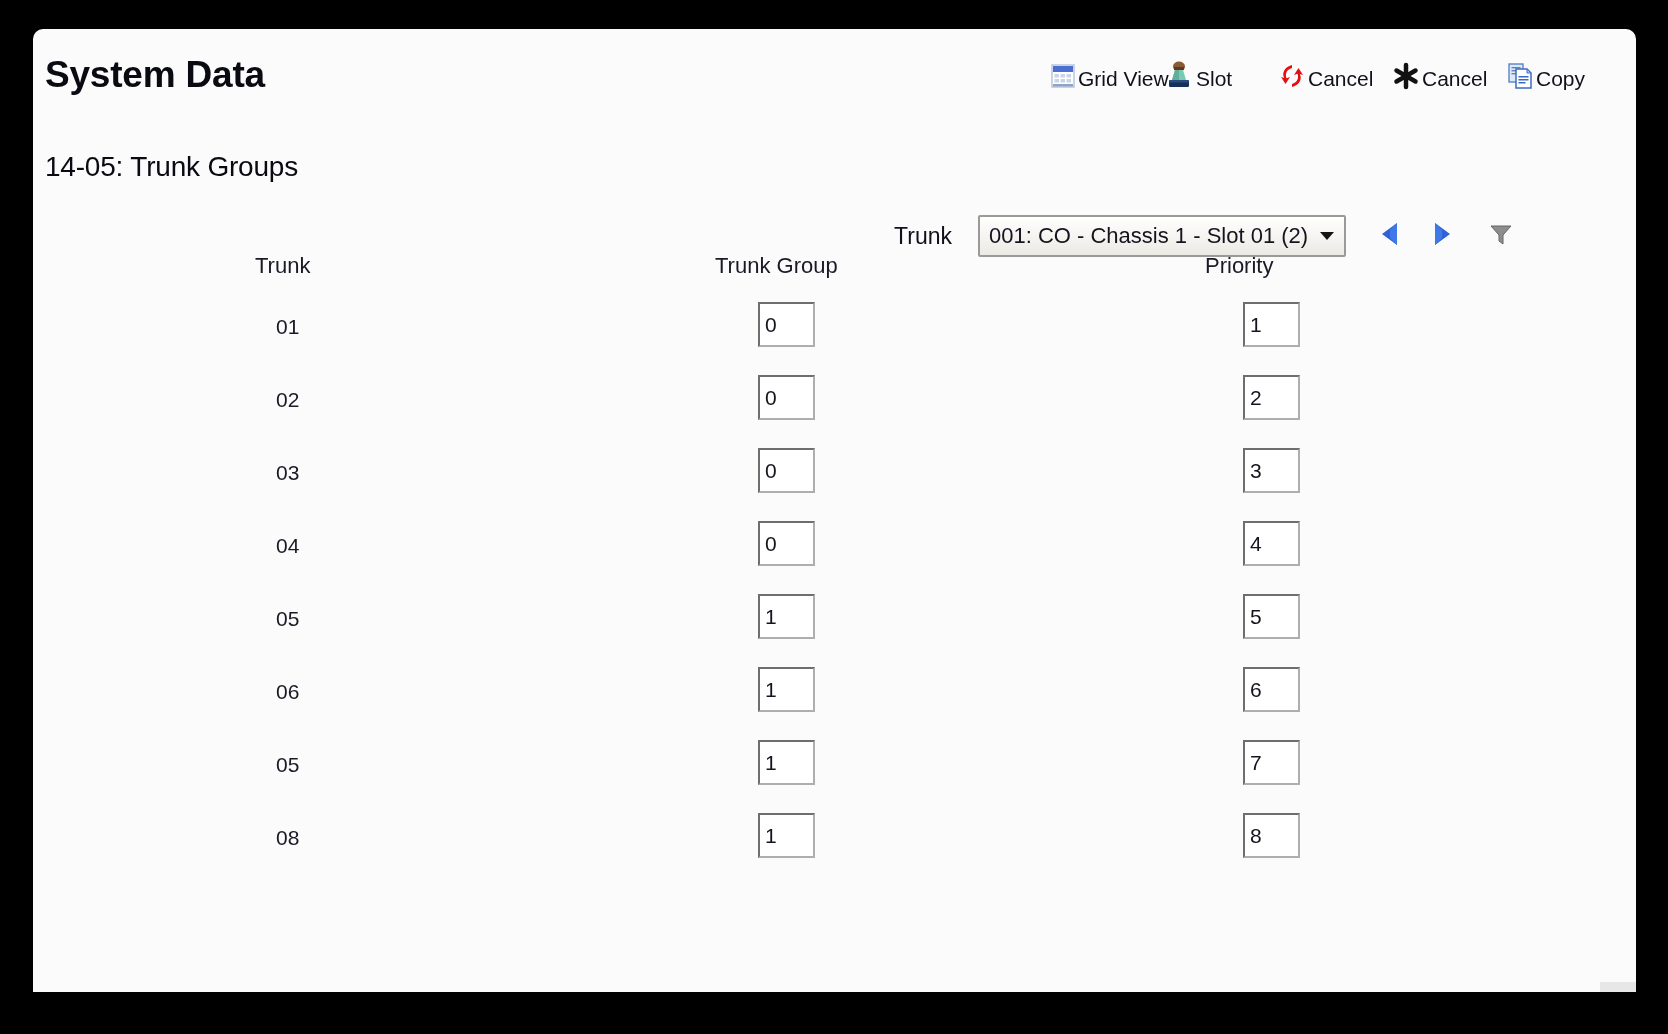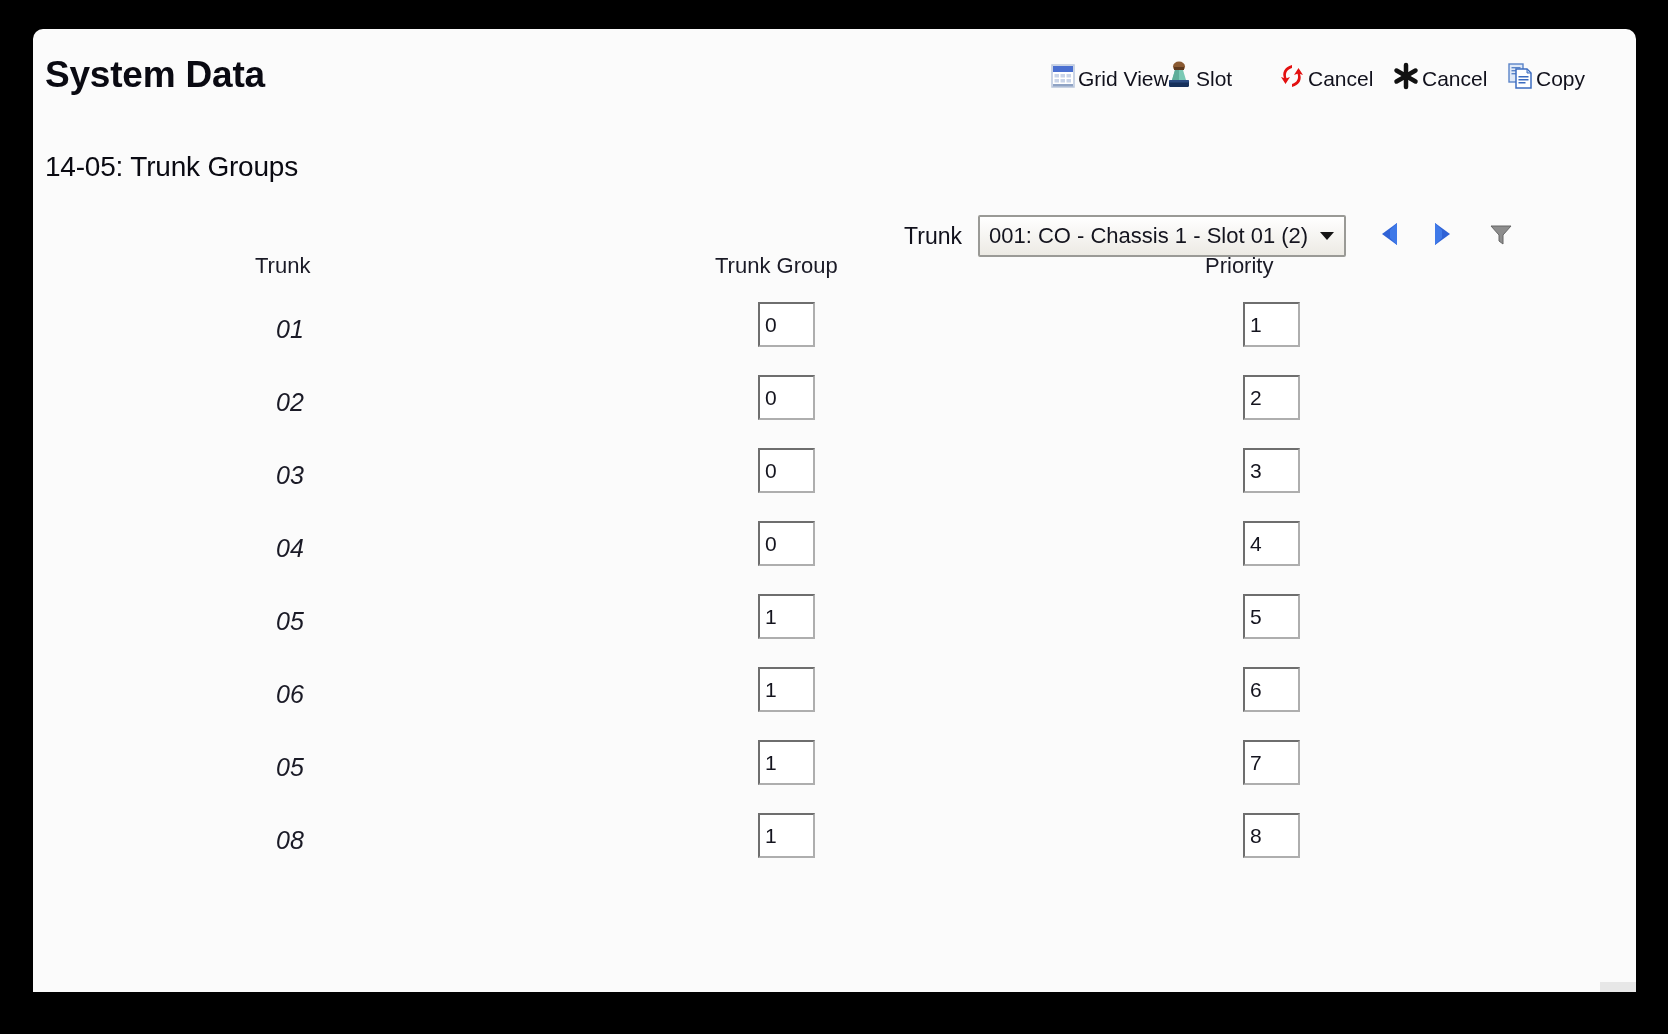--- a/index.html
+++ b/index.html
@@ -115,20 +115,21 @@
     width: 368px;
     height: 42px;
     background: linear-gradient(#ffffff, #eceae4);
     border: 2px solid #9a9a96;
     border-radius: 2px;
     display: flex;
     align-items: center;
     box-sizing: border-box;
     cursor: pointer;
     box-shadow: inset 0 1px 0 #ffffff;
+    margin-left: 10px;
   }
   .combo-text {
     padding-left: 9px;
     font-size: 22px;
     color: #14141e;
     white-space: nowrap;
     flex: 1;
   }
   .combo-arrow {
     width: 34px;
@@ -177,23 +178,22 @@
   .col-h.priority { left: 1172px; }
 
   .row {
     position: relative;
     height: 73px;
   }
   .cell-trunk {
     position: absolute;
     left: 243px;
     top: 24px;
-    font-size: 25px;
+    font-size: 21px;
     color: #1a1a26;
-    font-style: italic;
   }
   .input-box {
     position: absolute;
     width: 57px;
     height: 45px;
     background: #ffffff;
     border-top: 2px solid #6e6e6e;
     border-left: 2px solid #6e6e6e;
     border-right: 2px solid #aeaeae;
     border-bottom: 2px solid #aeaeae;

